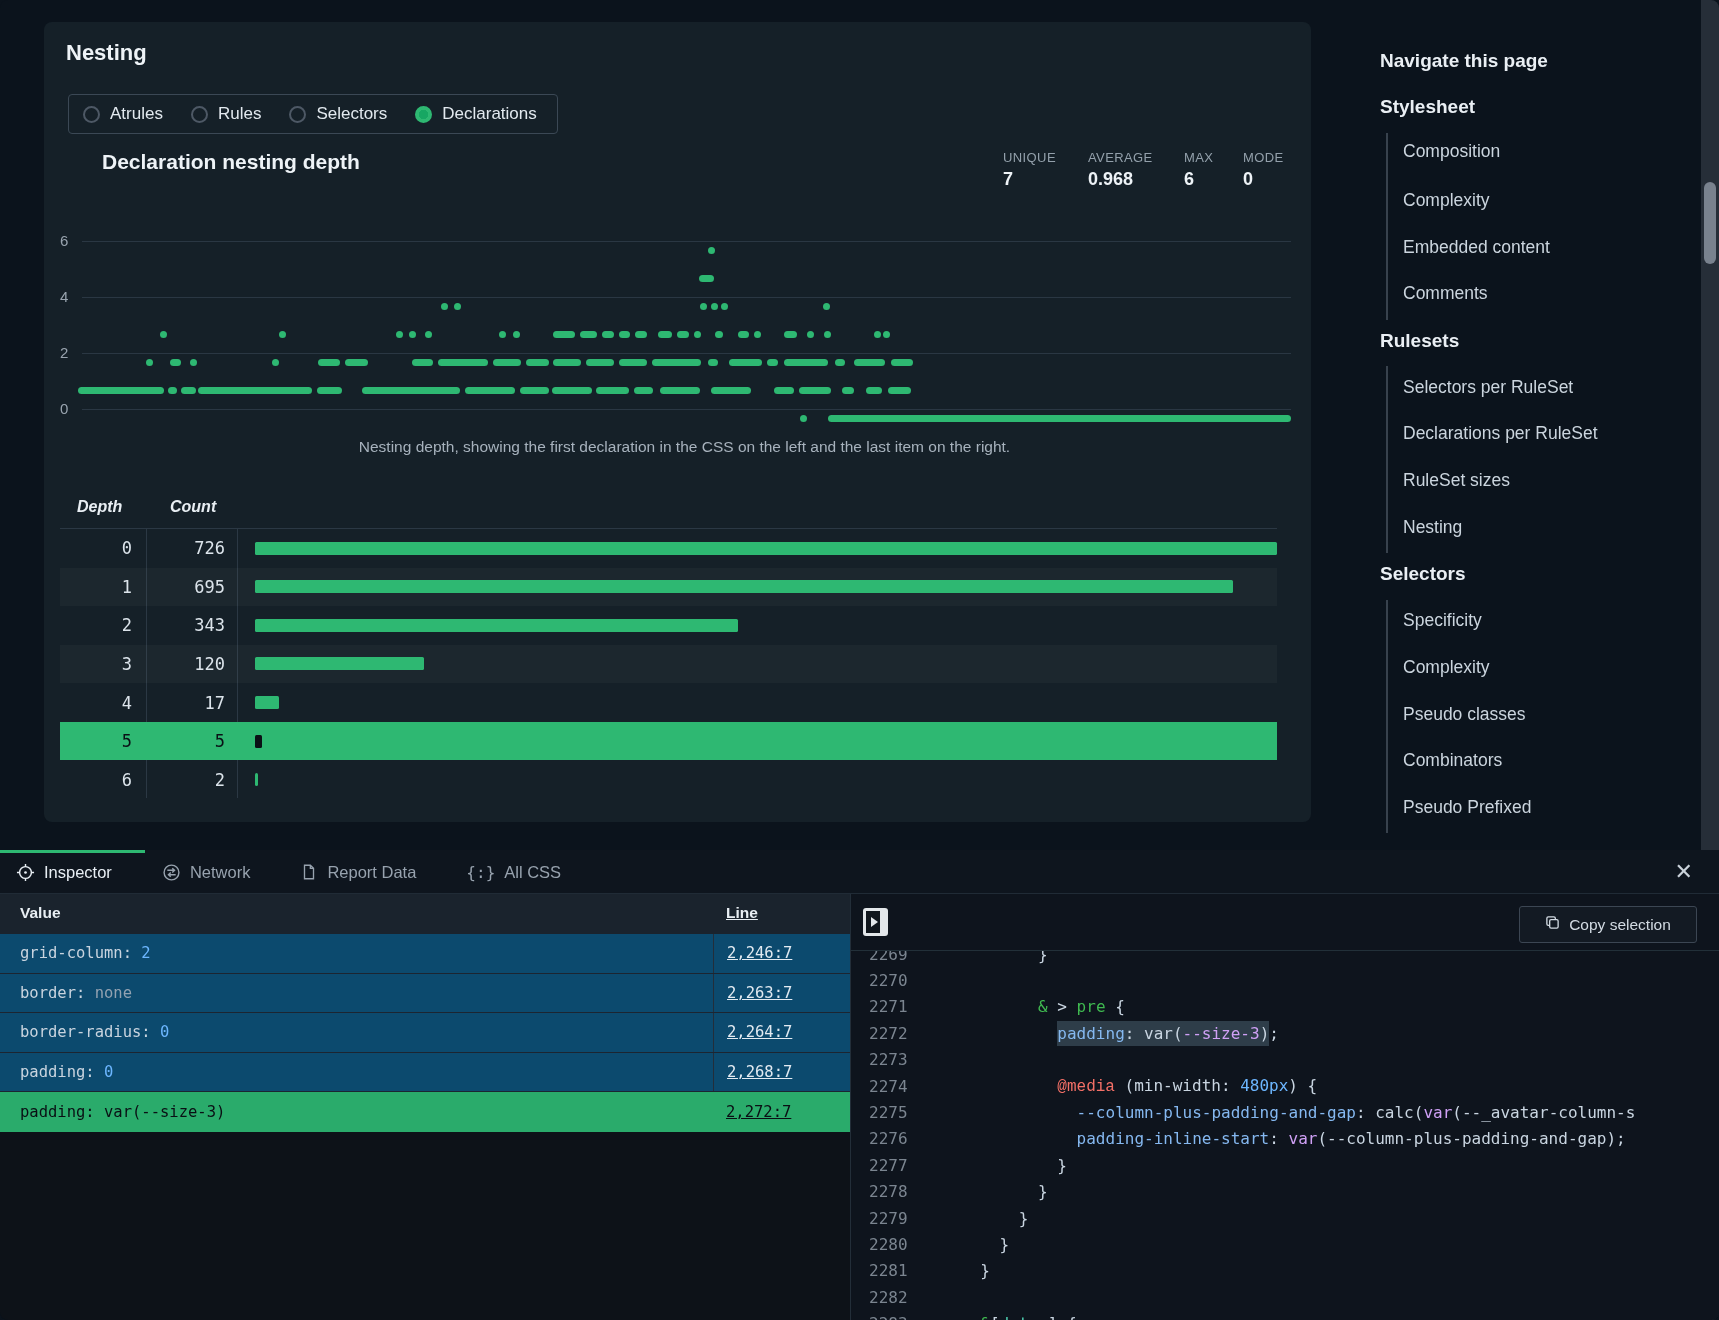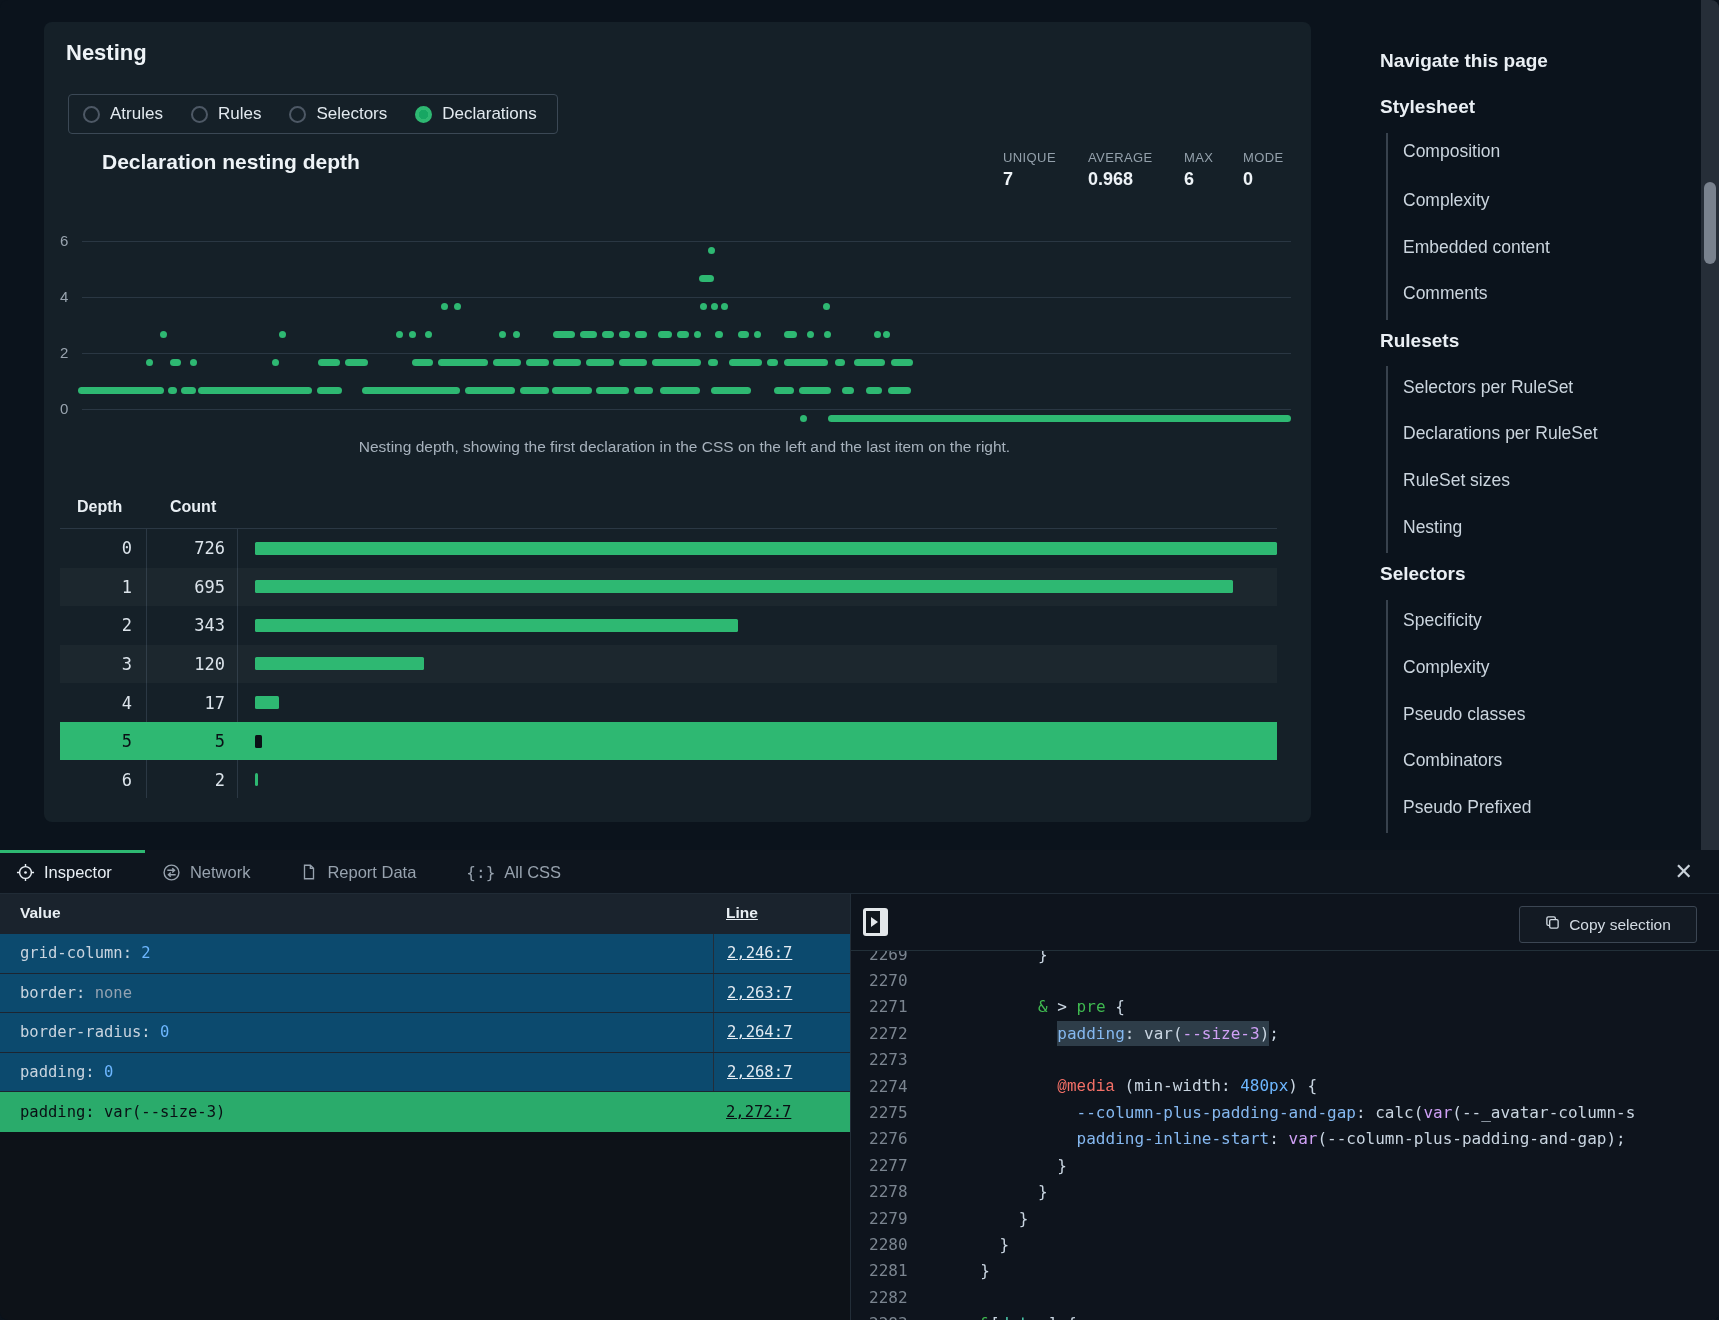--- a/index.html
+++ b/index.html
@@ -20,21 +20,21 @@
   .stat .vl{font-size:18px;font-weight:700;color:#eef3f7;margin-top:4px;}
 
   .chart{position:absolute;left:34px;top:208px;width:1213px;height:200px;}
   .gridline{position:absolute;left:4px;right:0;height:1px;background:#2a3743;}
   .ytick{position:absolute;left:-18px;width:14px;text-align:left;font-size:15px;color:#99a4af;}
   .seg{position:absolute;height:7px;border-radius:3.5px;background:#2eb872;}
 
   .chart-caption{position:absolute;left:34px;top:416px;width:1213px;text-align:center;font-size:15.5px;color:#a7b2bd;}
 
   .dtable{position:absolute;left:16px;top:472px;width:1217px;}
-  .dtable .hrow{position:relative;height:34px;border-bottom:1px solid #2b3844;}
+  .dtable .hrow{position:relative;height:34px;border-bottom:1px solid #2b3844;font-style:italic;}
   .dtable .h1{position:absolute;left:17px;top:4px;font-size:16px;font-weight:700;color:#e8eef3;}
   .dtable .h2{position:absolute;left:110px;top:4px;font-size:16px;font-weight:700;color:#e8eef3;}
   .dtable .vsep{position:absolute;top:34px;width:1px;background:#2b3844;}
   .drow{position:relative;height:38.57px;}
   .drow.alt{background:rgba(255,255,255,0.03);}
   .drow.sel{background:#2eb872;}
   .dcell{position:absolute;top:0;height:100%;display:flex;align-items:center;justify-content:flex-end;
          font-family:"DejaVu Sans Mono",monospace;font-size:17px;color:#dce4eb;}
   .drow.sel .dcell{color:#0a1016;}
   .dbar{position:absolute;top:12.8px;height:13px;border-radius:1.5px;background:#2eb872;}

